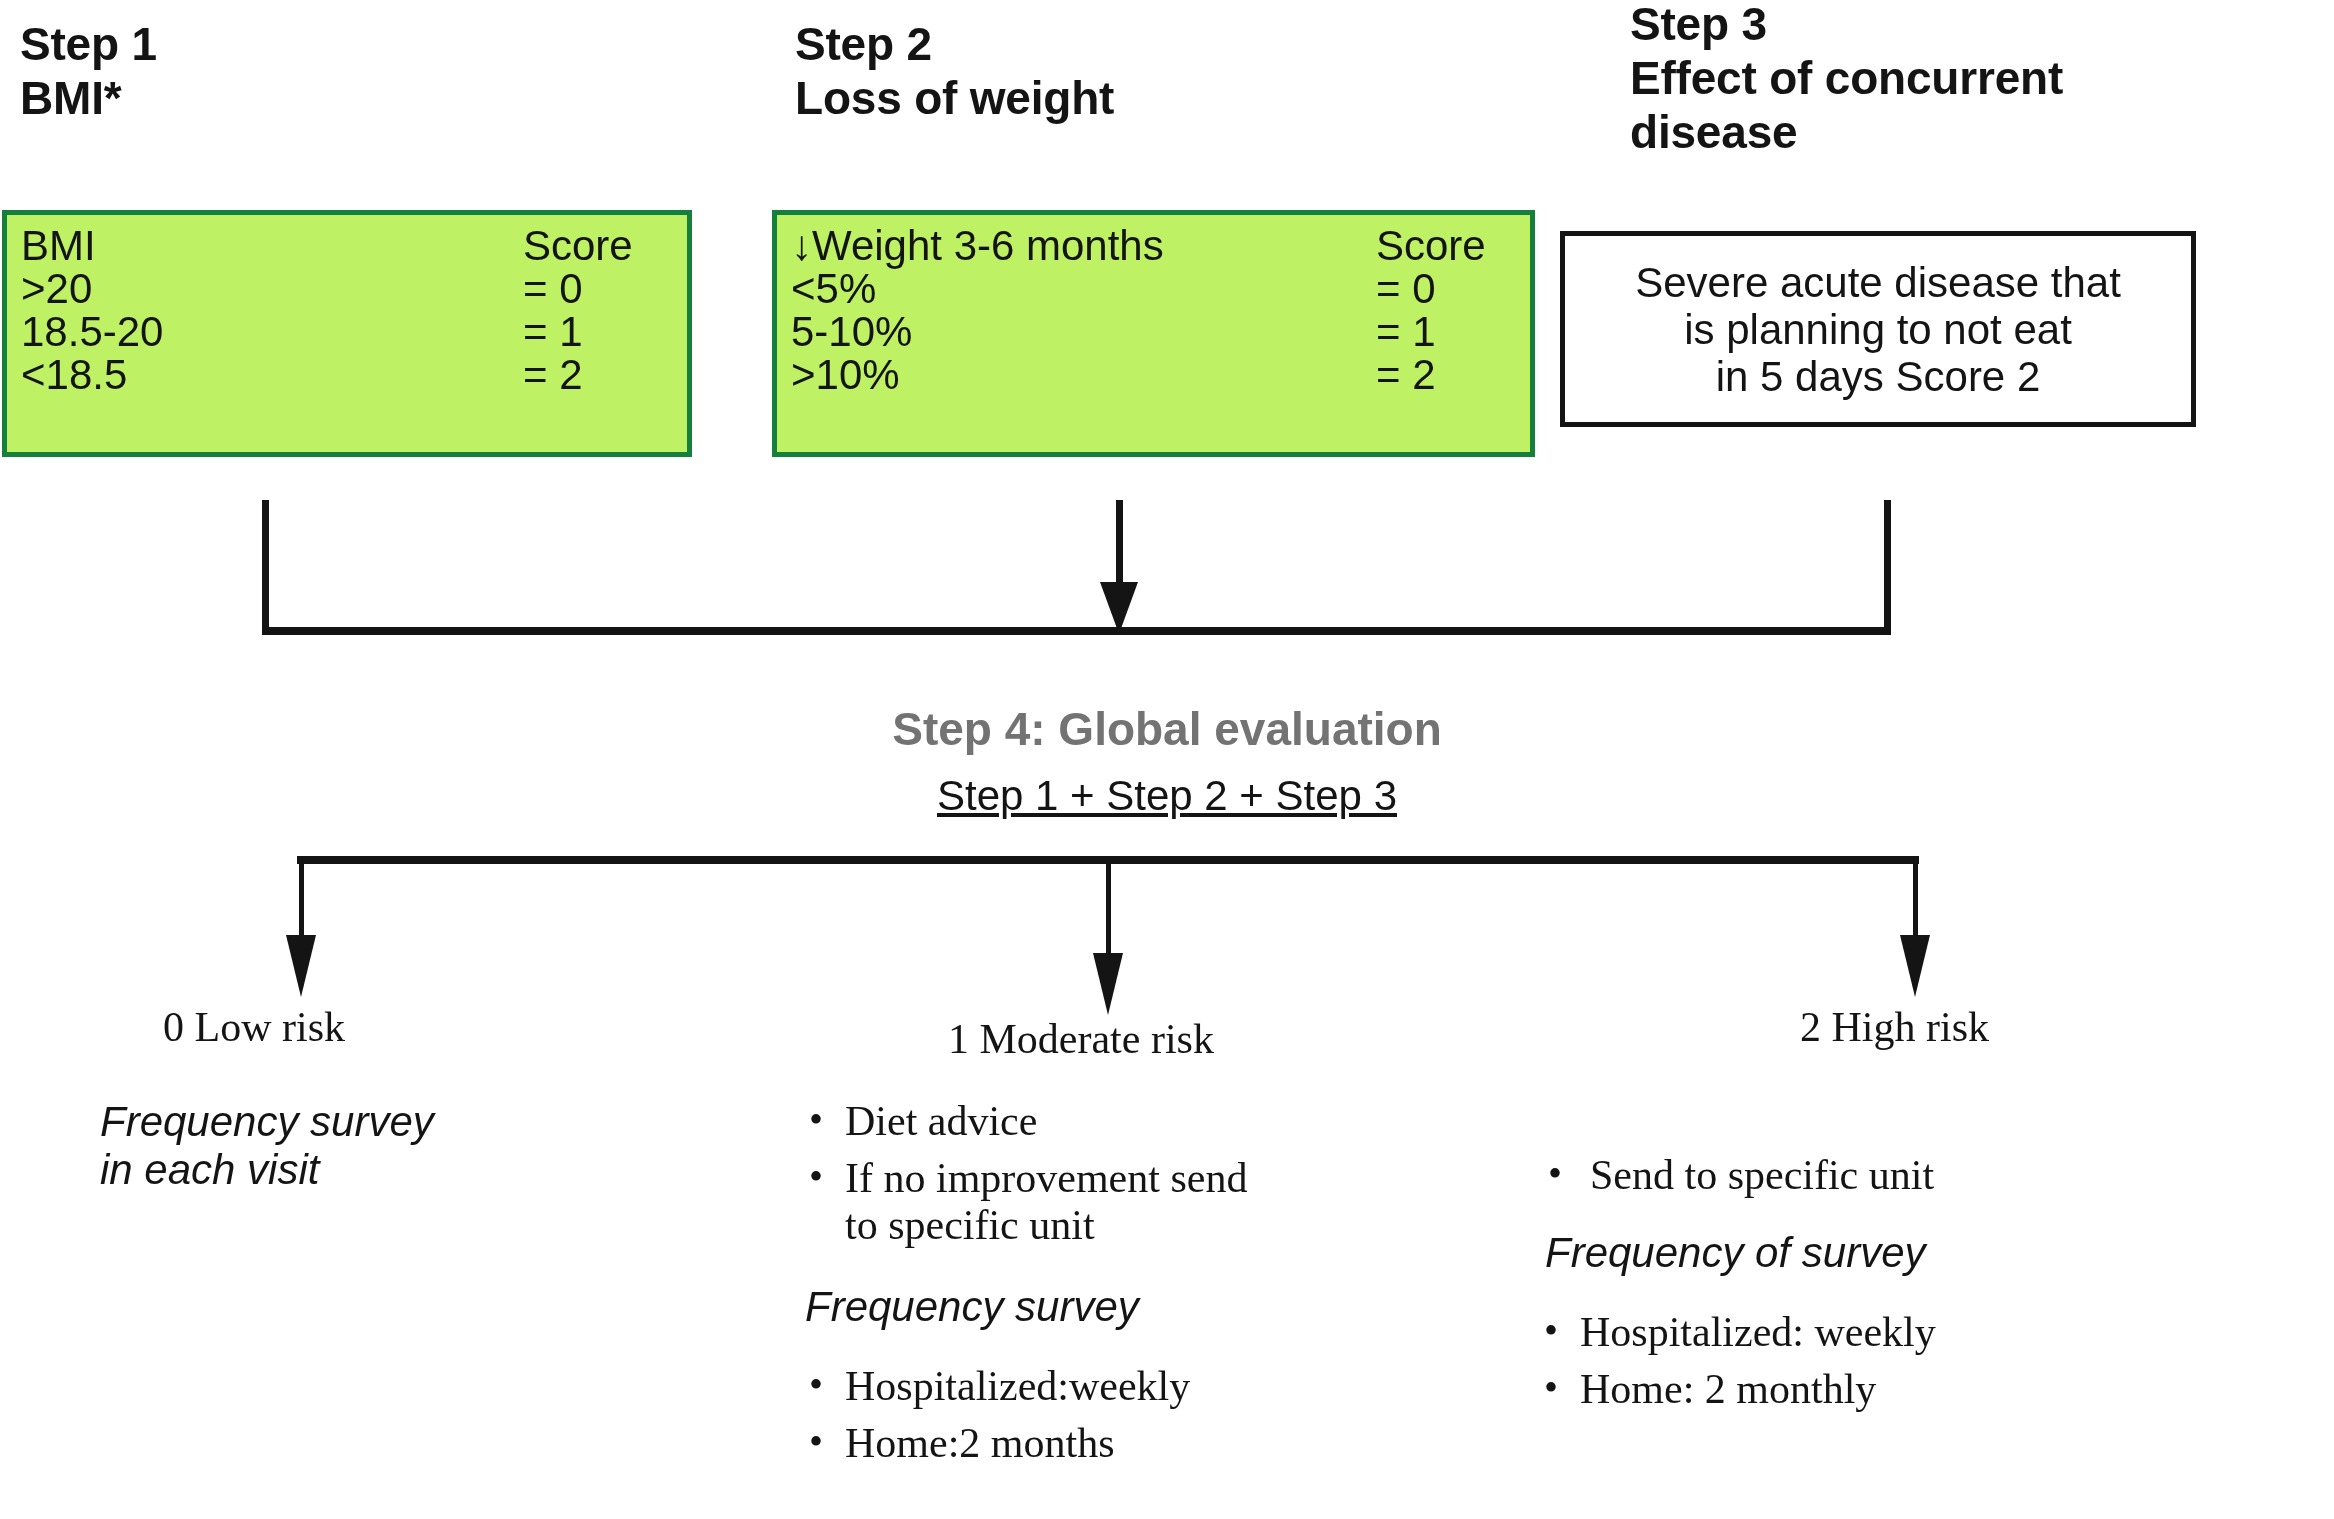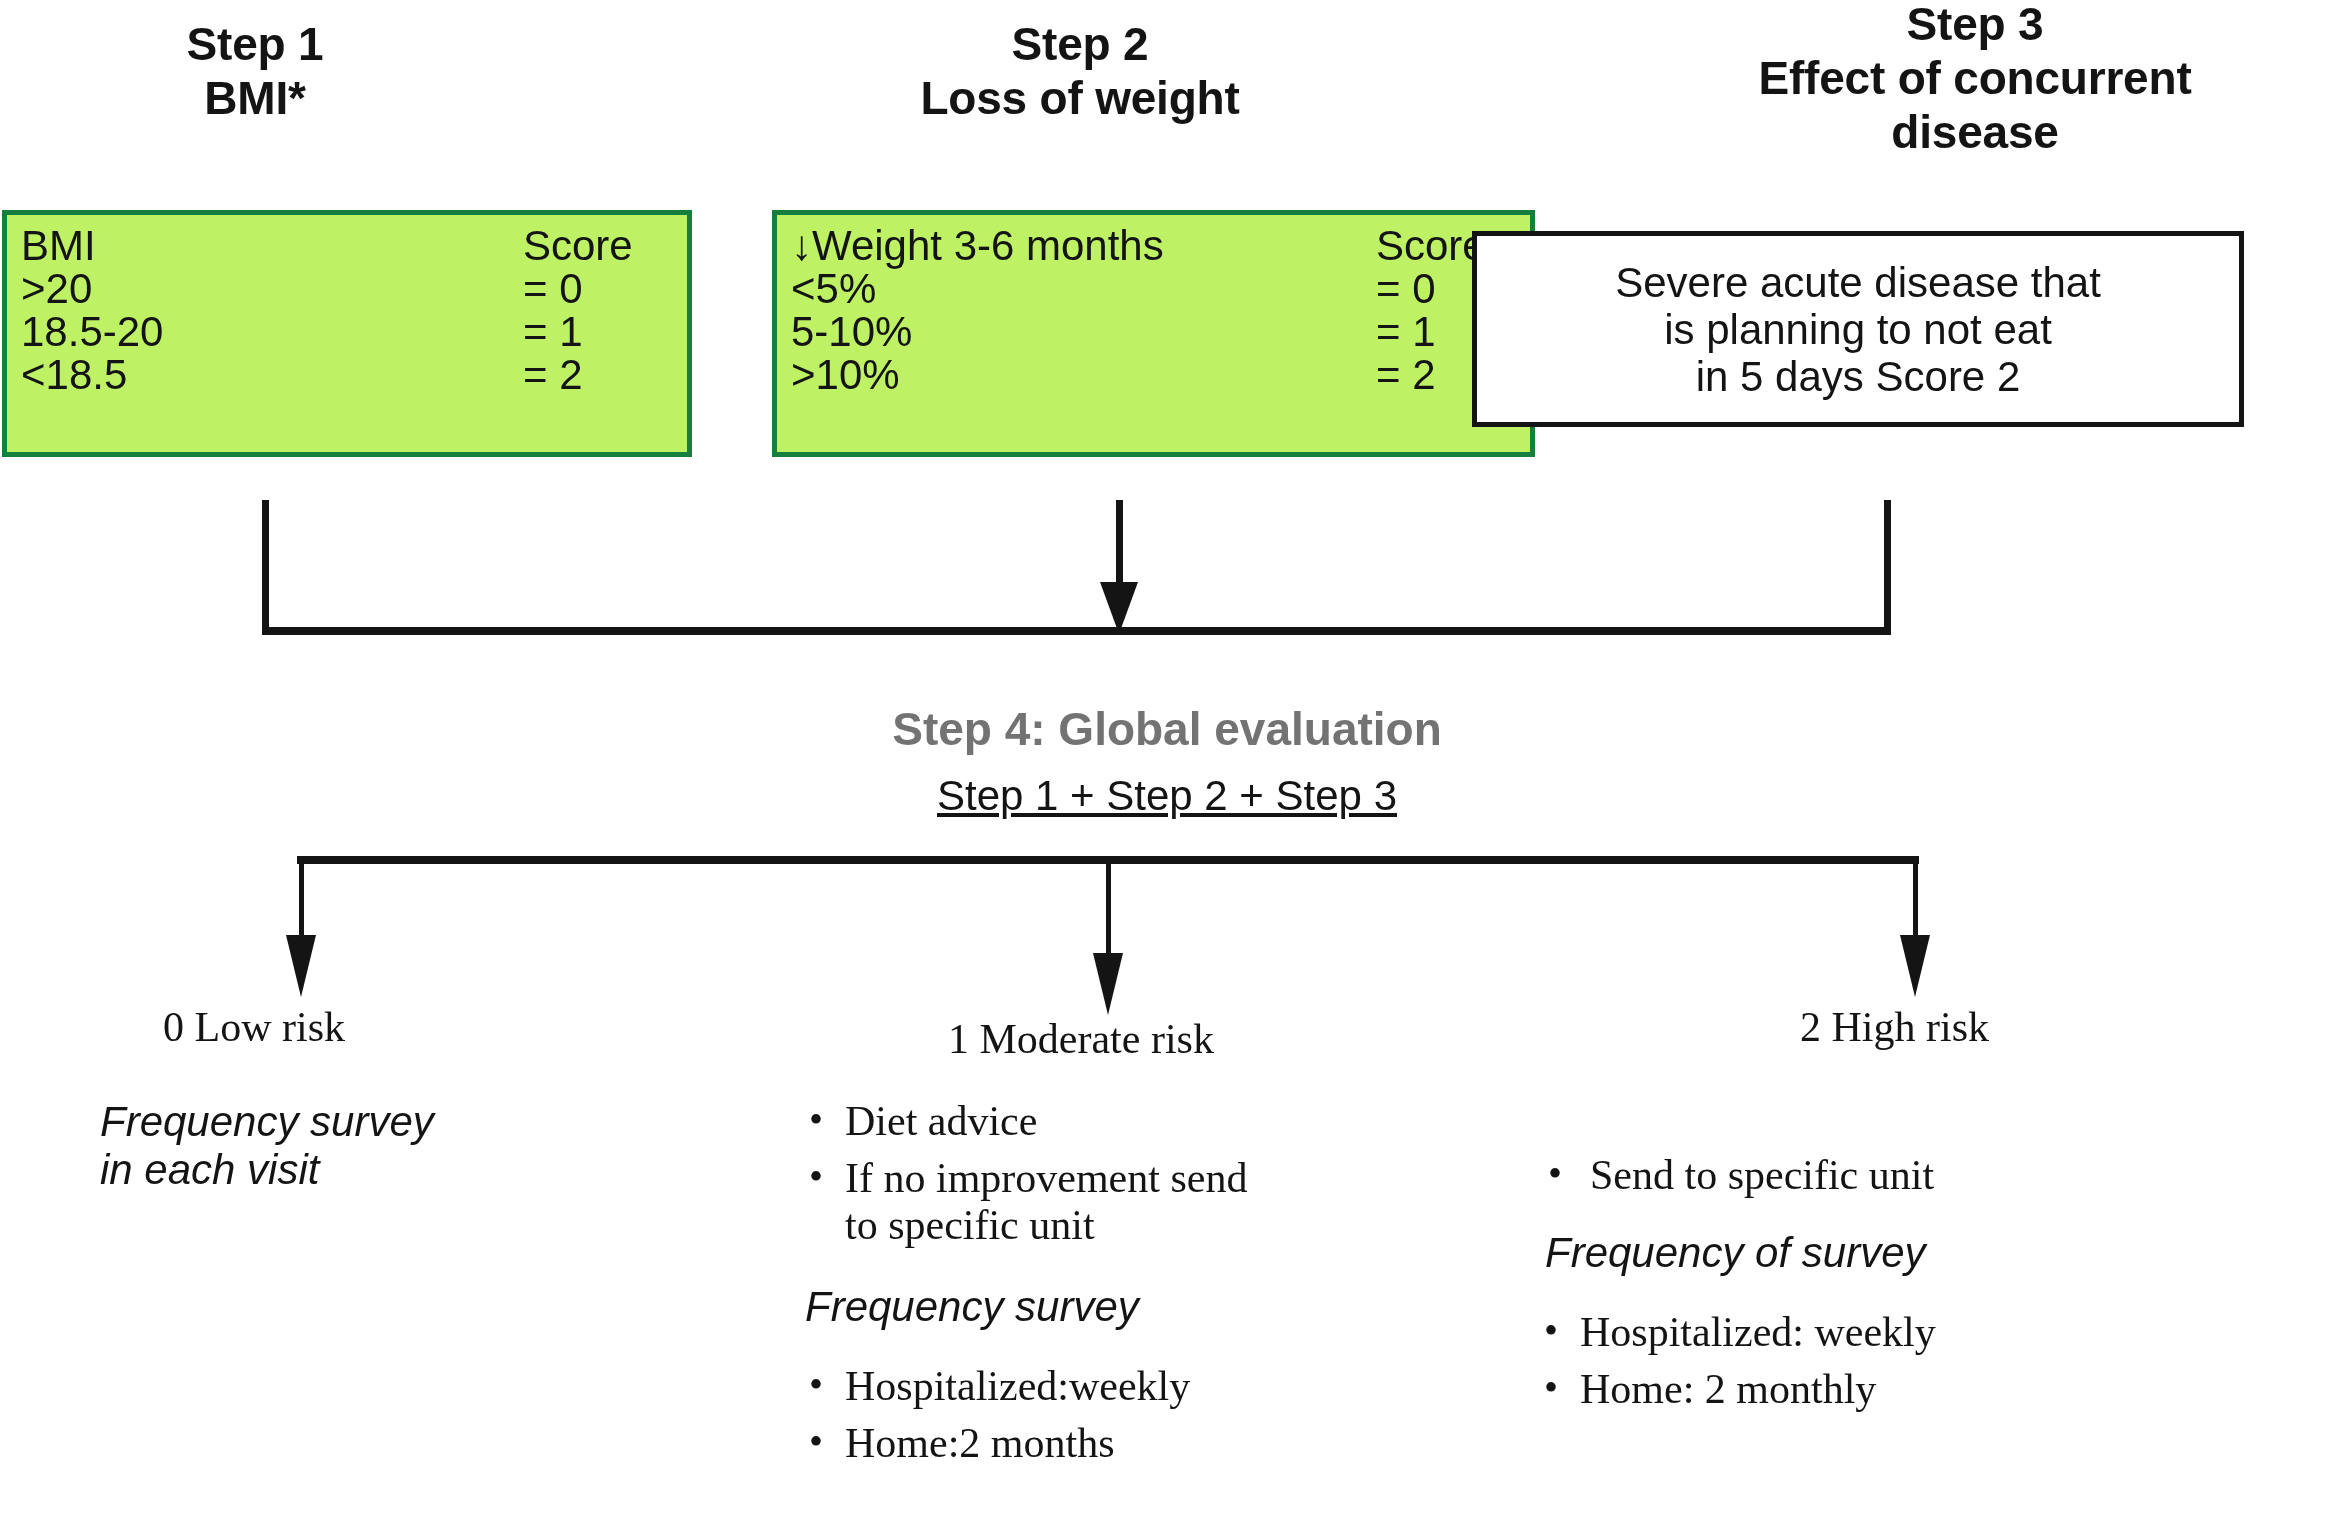--- a/index.html
+++ b/index.html
@@ -20,21 +20,21 @@
   }
 
   
   .abs { position: absolute; }
 
   
   .step-heading {
     font-weight: bold;
     font-size: 46px;
     line-height: 1.17;
-    text-align: center;
+    text-align: left;
     letter-spacing: -0.2px;
     color: #141414;
   }
 
   
   .crit-box {
     border: 5px solid #15803d;
     box-sizing: border-box;
     background: #bef264;
   }
@@ -197,21 +197,21 @@
       </div>
     </div>
   </div>
 
   <div class="abs step-heading" style="left:1630px; top:-2px; width:690px;">
     <div>Step 3</div>
     <div>Effect of concurrent</div>
     <div>disease</div>
   </div>
 
-  <div class="abs note-box" style="left:1472px; top:231px; width:772px; height:196px;">
+  <div class="abs note-box" style="left:1560px; top:231px; width:636px; height:196px;">
     <div class="note-text">
       <div>Severe acute disease that</div>
       <div>is planning to not eat</div>
       <div>in 5 days Score 2</div>
     </div>
   </div>
 
   <div class="abs vline" style="left:262px; top:500px; width:7px; height:134px;"></div>
   <div class="abs vline" style="left:1116px; top:500px; width:7px; height:84px;"></div>
   <div class="abs arrow-head" style="left:1100px; top:582px;"></div>

